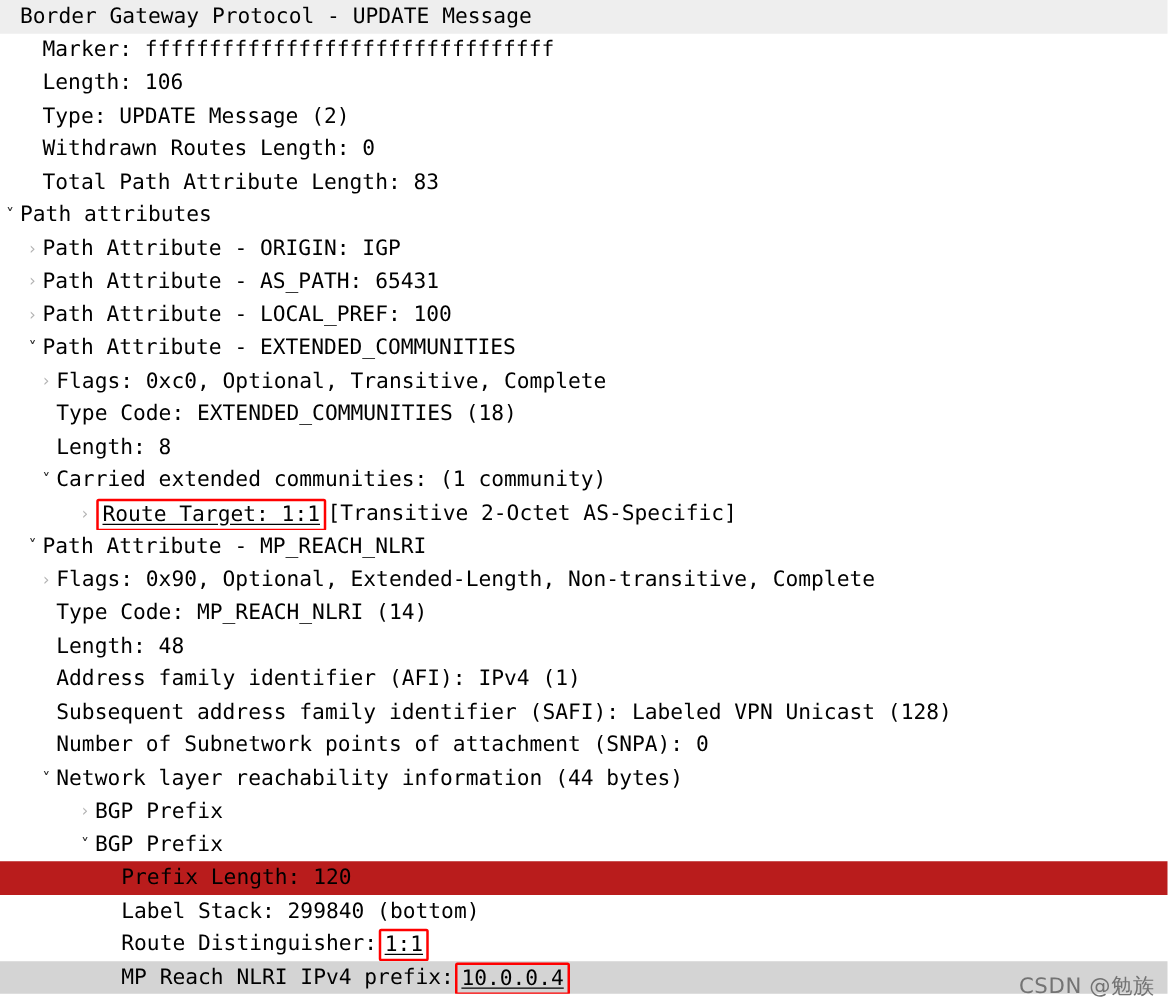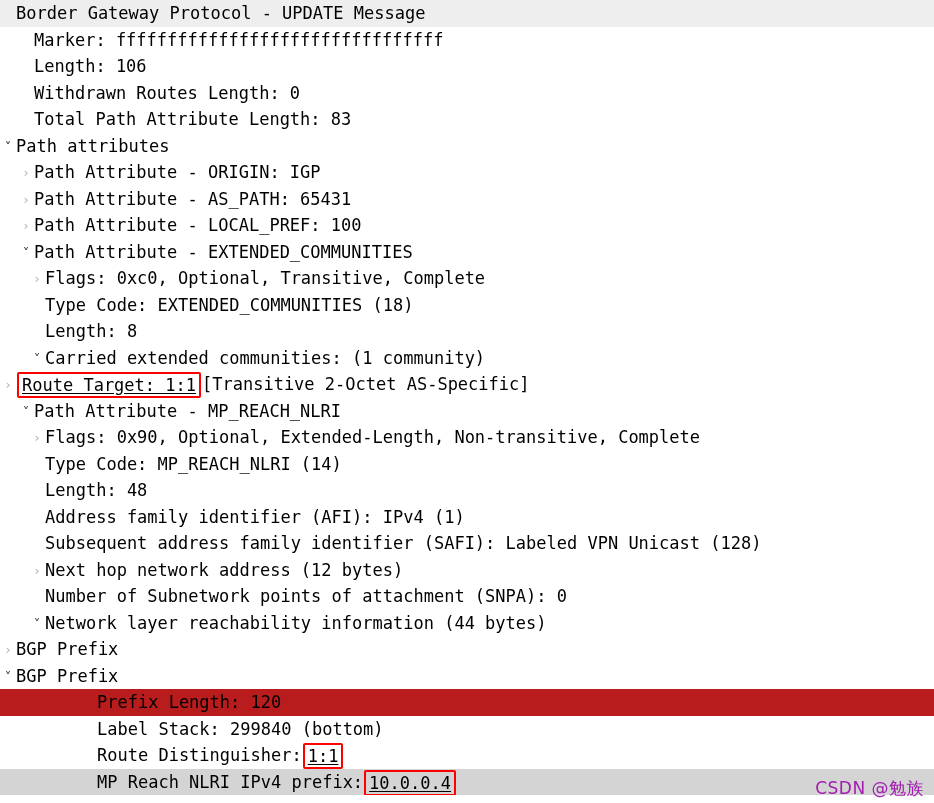--- a/index.html
+++ b/index.html
@@ -63,64 +63,64 @@
     margin: 0 1px;
     position: relative;
     top: 1px;
   }
   .ul { text-decoration: underline; text-underline-offset: 2px; }
 
   
   .i0 { padding-left: 0px; }
   .i1 { padding-left: 18px; }
   .i2 { padding-left: 29px; }
-  .i3 { }
+  .i3 { padding-left: 60px; }
   .i4 { padding-left: 81px; }
 
   
   .spacer { display: inline-block; width: 16px; }
 
   #watermark {
     position: absolute;
     right: 10px;
     bottom: 3px;
     font-family: "DejaVu Sans", "Liberation Sans", sans-serif;
     font-size: 17px;
-    color: #a21caf;
+    color: #737373;
     letter-spacing: 0.5px;
     pointer-events: none;
     user-select: none;
   }
 </style>
 </head>
 <body>
 
 <div id="tree">
     <div class="row i0 bg-title"><span class="spacer"></span><span class="label">Border Gateway Protocol - UPDATE Message</span></div>
     <div class="row i1"><span class="spacer"></span><span class="label">Marker: ffffffffffffffffffffffffffffffff</span></div>
     <div class="row i1"><span class="spacer"></span><span class="label">Length: 106</span></div>
+    <div class="row i1"><span class="spacer"></span><span class="label">Type: UPDATE Message (2)</span></div>
     <div class="row i1"><span class="spacer"></span><span class="label">Withdrawn Routes Length: 0</span></div>
     <div class="row i1"><span class="spacer"></span><span class="label">Total Path Attribute Length: 83</span></div>
     <div class="row i0"><span class="tog open">˅</span><span class="label">Path attributes</span></div>
     <div class="row i1"><span class="tog closed">›</span><span class="label">Path Attribute - ORIGIN: IGP</span></div>
     <div class="row i1"><span class="tog closed">›</span><span class="label">Path Attribute - AS_PATH: 65431</span></div>
     <div class="row i1"><span class="tog closed">›</span><span class="label">Path Attribute - LOCAL_PREF: 100</span></div>
     <div class="row i1"><span class="tog open">˅</span><span class="label">Path Attribute - EXTENDED_COMMUNITIES</span></div>
     <div class="row i2"><span class="tog closed">›</span><span class="label">Flags: 0xc0, Optional, Transitive, Complete</span></div>
     <div class="row i2"><span class="spacer"></span><span class="label">Type Code: EXTENDED_COMMUNITIES (18)</span></div>
     <div class="row i2"><span class="spacer"></span><span class="label">Length: 8</span></div>
     <div class="row i2"><span class="tog open">˅</span><span class="label">Carried extended communities: (1 community)</span></div>
     <div class="row i3"><span class="tog closed">›</span><span class="label boxed ul">Route Target: 1:1</span><span class="label"> [Transitive 2-Octet AS-Specific]</span></div>
     <div class="row i1"><span class="tog open">˅</span><span class="label">Path Attribute - MP_REACH_NLRI</span></div>
     <div class="row i2"><span class="tog closed">›</span><span class="label">Flags: 0x90, Optional, Extended-Length, Non-transitive, Complete</span></div>
     <div class="row i2"><span class="spacer"></span><span class="label">Type Code: MP_REACH_NLRI (14)</span></div>
     <div class="row i2"><span class="spacer"></span><span class="label">Length: 48</span></div>
     <div class="row i2"><span class="spacer"></span><span class="label">Address family identifier (AFI): IPv4 (1)</span></div>
     <div class="row i2"><span class="spacer"></span><span class="label">Subsequent address family identifier (SAFI): Labeled VPN Unicast (128)</span></div>
-    <div class="row i2"><span class="tog closed">›</span><span class="label">Next hop network address (12 bytes)</span></div>
     <div class="row i2"><span class="spacer"></span><span class="label">Number of Subnetwork points of attachment (SNPA): 0</span></div>
     <div class="row i2"><span class="tog open">˅</span><span class="label">Network layer reachability information (44 bytes)</span></div>
     <div class="row i3"><span class="tog closed">›</span><span class="label">BGP Prefix</span></div>
     <div class="row i3"><span class="tog open">˅</span><span class="label">BGP Prefix</span></div>
     <div class="row i4 bg-select"><span class="spacer"></span><span class="label">Prefix Length: 120</span></div>
     <div class="row i4"><span class="spacer"></span><span class="label">Label Stack: 299840 (bottom)</span></div>
     <div class="row i4"><span class="spacer"></span><span class="label">Route Distinguisher:</span><span class="label boxed ul">1:1</span></div>
     <div class="row i4 bg-focus"><span class="spacer"></span><span class="label">MP Reach NLRI IPv4 prefix: </span><span class="label boxed ul">10.0.0.4</span></div>
   </div>
 

